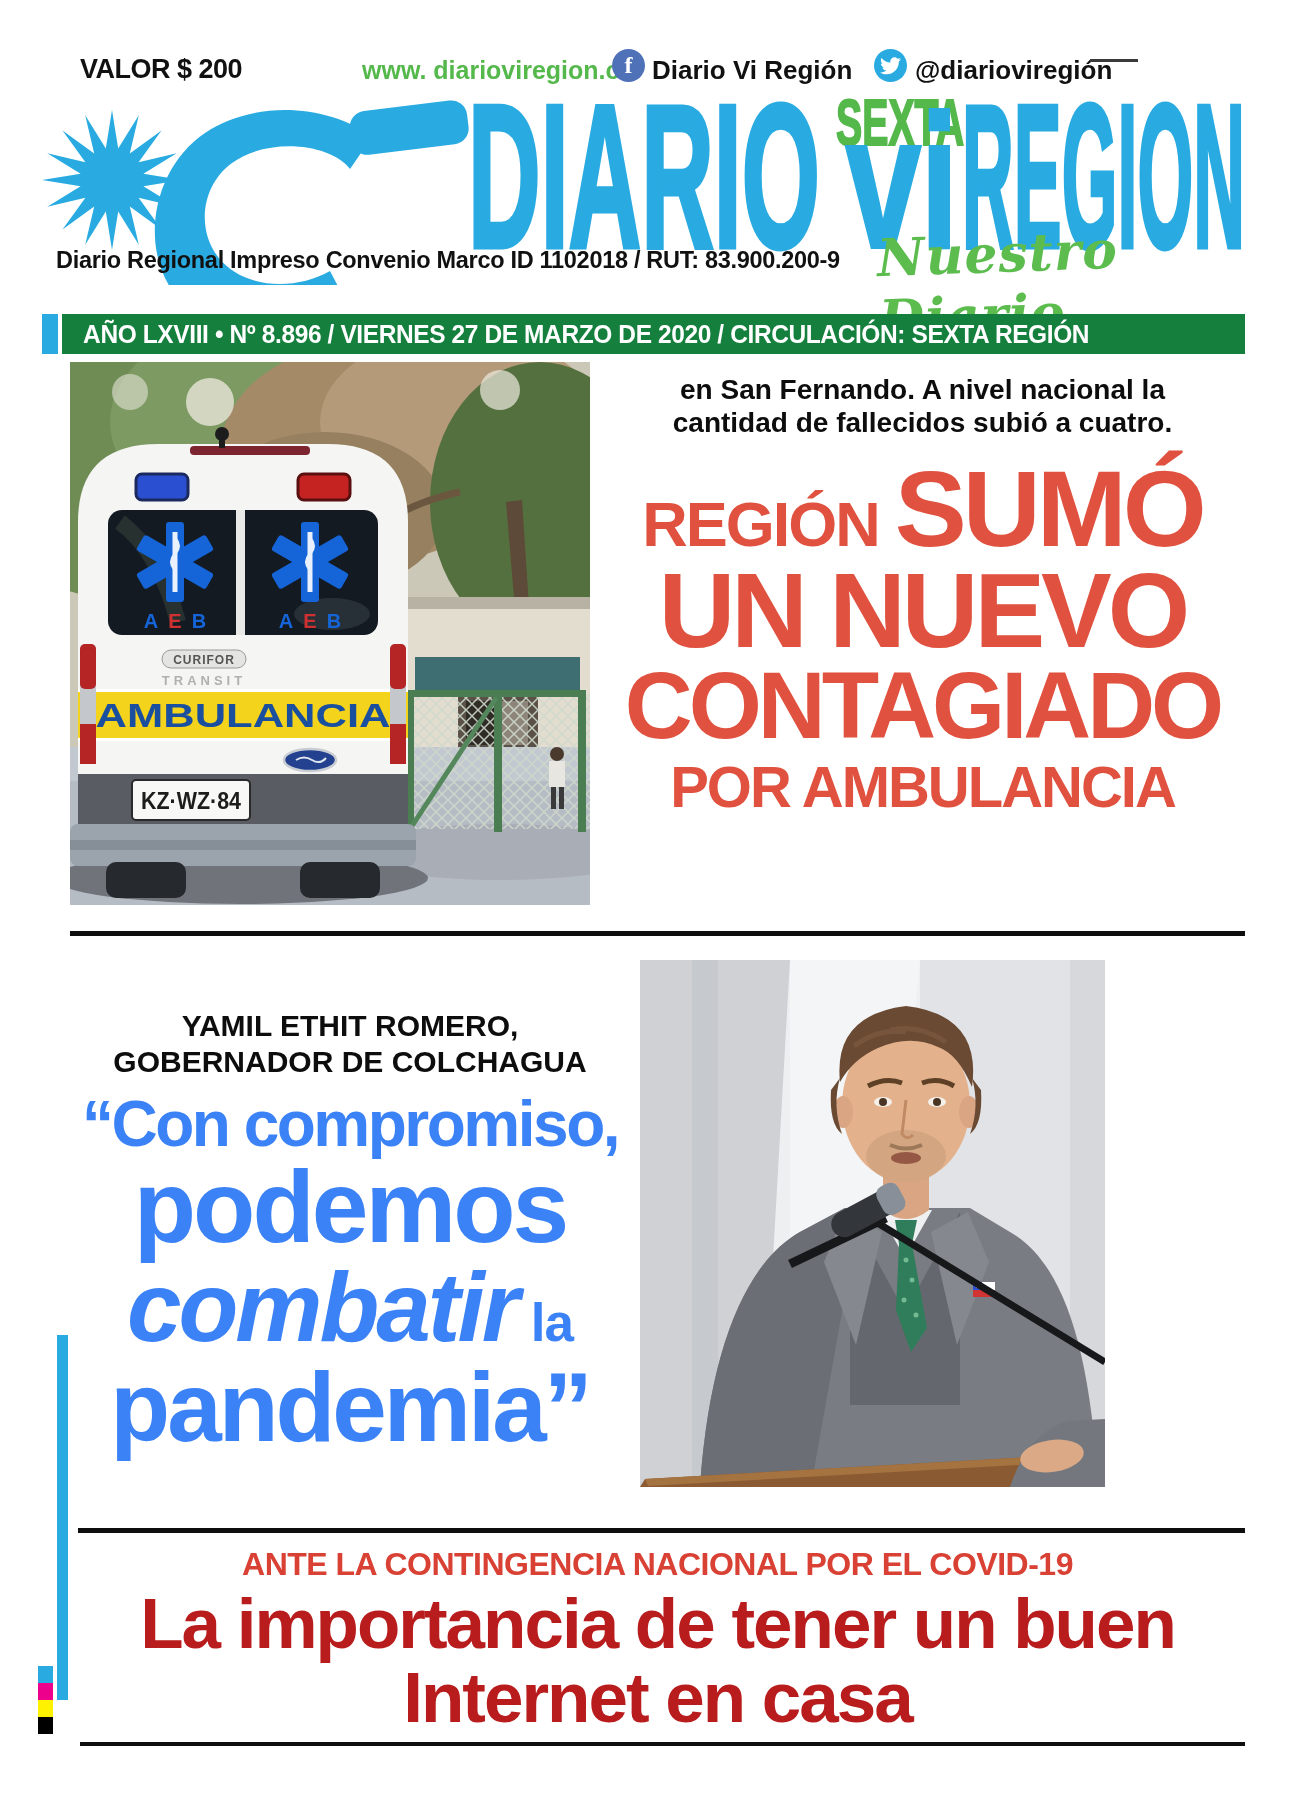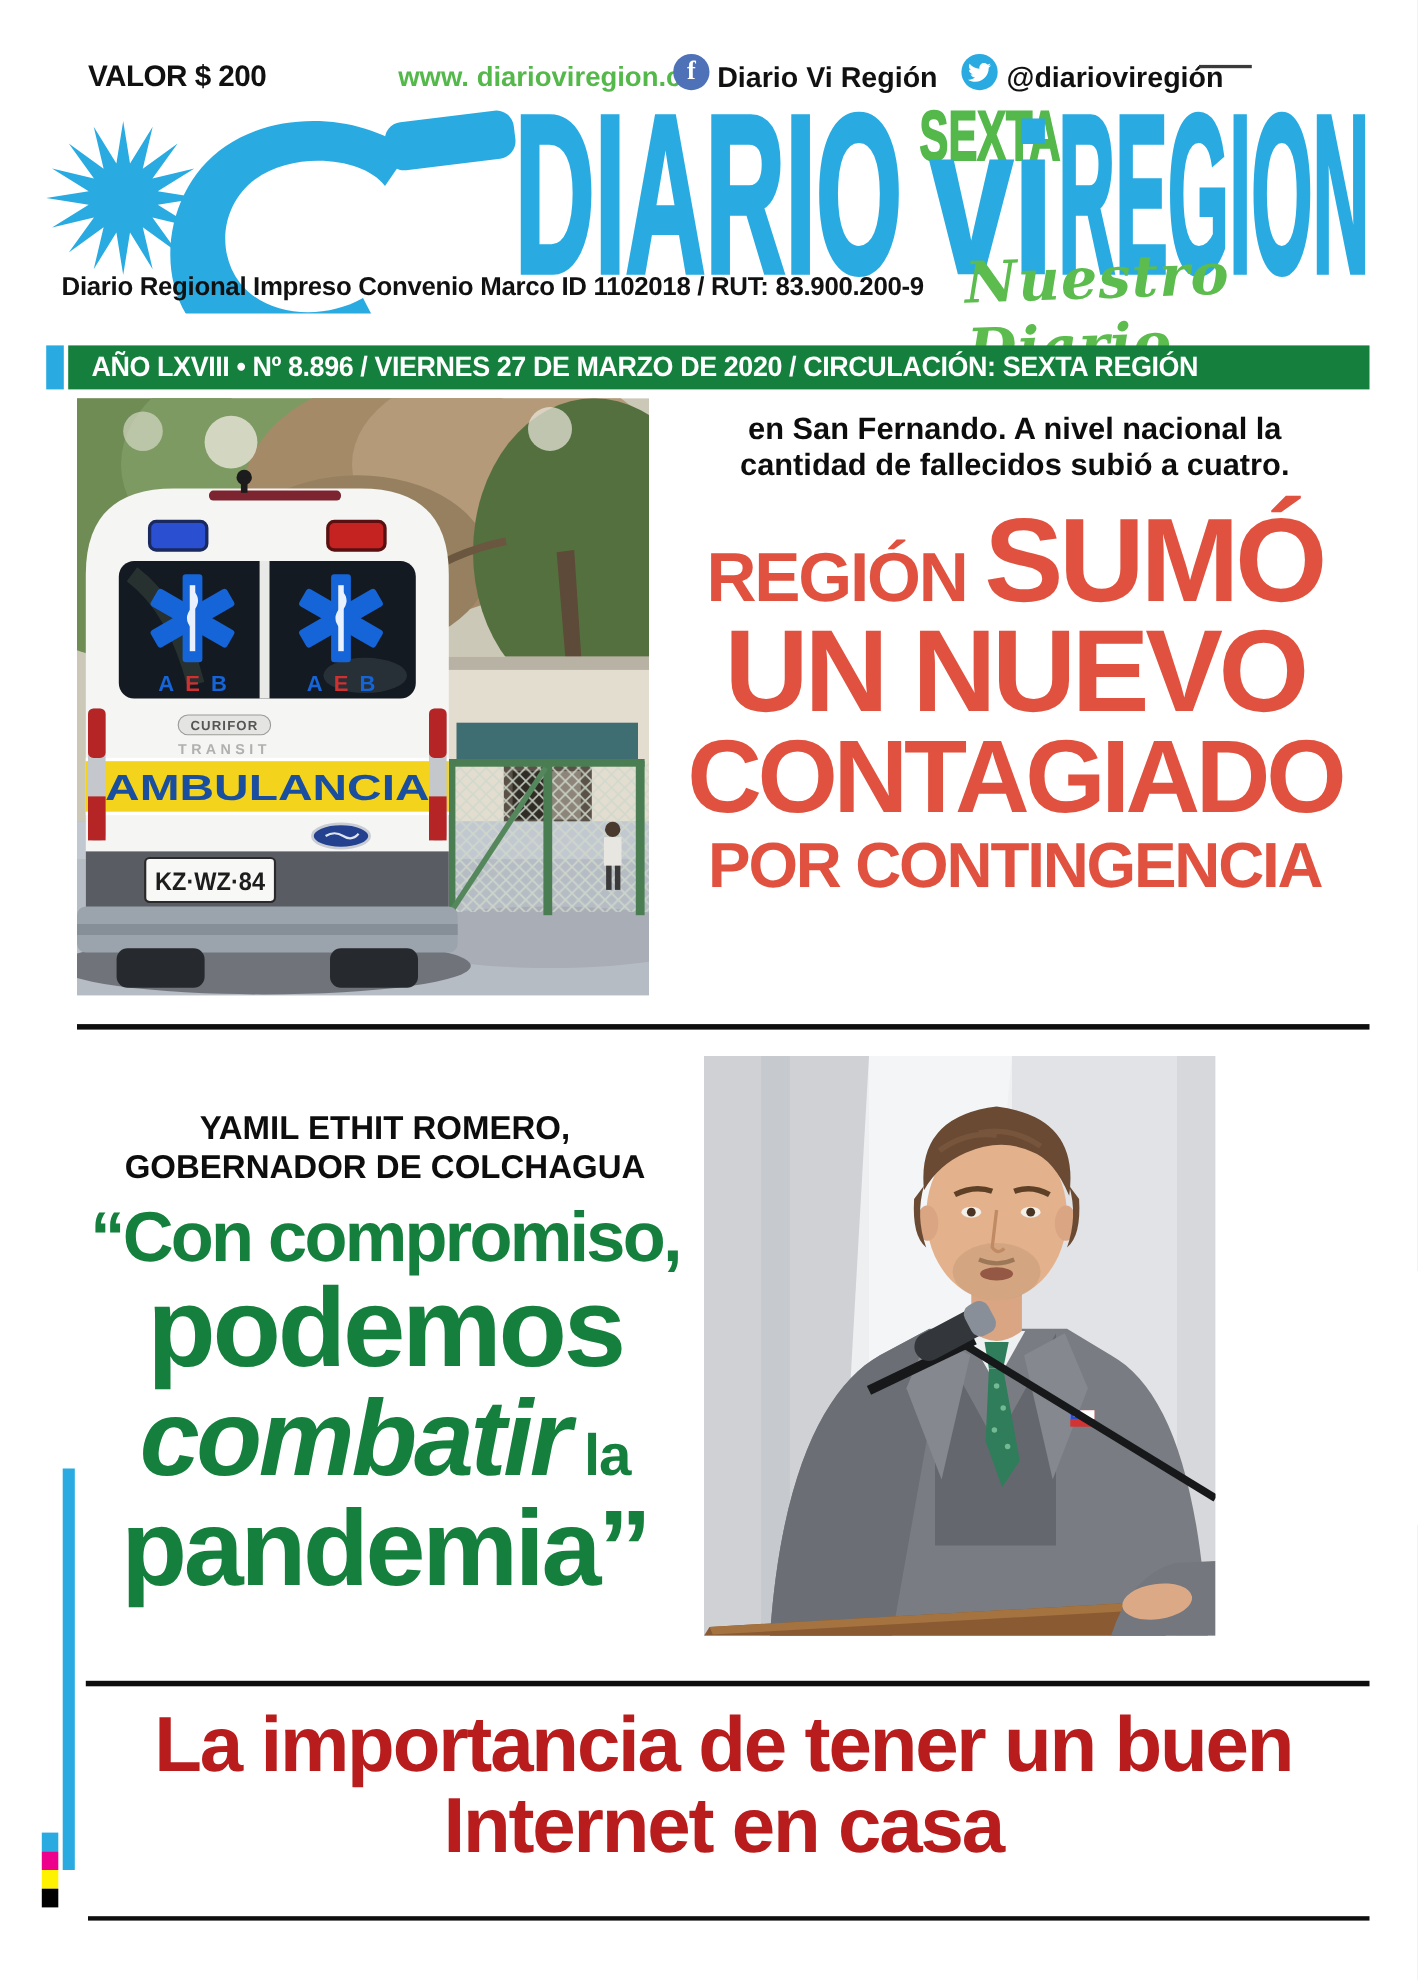--- a/index.html
+++ b/index.html
@@ -35,21 +35,21 @@
   .hl-row1{display:flex;justify-content:center;align-items:baseline;gap:16px;line-height:.95;text-align:center;}
   .hl-a{font-size:63px;letter-spacing:-2px;}
   .hl-b{font-size:108px;letter-spacing:-4px;}
   .hl-c{font-size:106px;letter-spacing:-4px;line-height:.95;}
   .hl-d{font-size:94px;letter-spacing:-4px;line-height:.95;}
   .hl-e{font-size:58px;letter-spacing:-2px;line-height:1.0;margin-top:8px;}
   .rule{background:#0e0e0e;}
   
   .second-col{left:70px;top:1008px;width:560px;text-align:center;}
   .kicker-black{font-size:30px;font-weight:bold;color:#0d0d0d;line-height:1.2;}
-  .quote{color:#15803d;font-weight:bold;}
+  .quote{color:#3b82f6;font-weight:bold;}
   .q1{font-size:64px;letter-spacing:-2.5px;margin-top:12px;line-height:1.0;}
   .q2{font-size:102px;letter-spacing:-3px;line-height:1.0;}
   .q3{display:flex;justify-content:center;align-items:baseline;gap:14px;line-height:1.0;}
   .q3-big{font-size:98px;letter-spacing:-3px;font-style:italic;}
   .q3-small{font-size:53px;letter-spacing:-1px;}
   .q4{font-size:98px;letter-spacing:-3px;line-height:1.05;}
   
   .bottom-col{left:70px;top:1546px;width:1175px;text-align:center;}
   .kicker-red{font-size:32px;font-weight:bold;color:#d84133;letter-spacing:-.5px;}
   .bottom-headline{font-size:71px;font-weight:bold;color:#b91c1c;letter-spacing:-2px;line-height:1.04;margin-top:4px;}
@@ -212,21 +212,21 @@
       <div>en San Fernando. A nivel nacional la</div>
       <div>cantidad de fallecidos subió a cuatro.</div>
     </div>
     <div class="lead-headline">
       <div class="hl-row1">
         <span class="hl-a">REGIÓN</span>
         <span class="hl-b">SUMÓ</span>
       </div>
       <div class="hl-c">UN NUEVO</div>
       <div class="hl-d">CONTAGIADO</div>
-      <div class="hl-e">POR CONTINGENCIA</div>
+      <div class="hl-e">POR AMBULANCIA</div>
     </div>
   </div>
 
   <div class="abs rule" style="left:70px;top:931px;width:1175px;height:5px"></div>
 
   <div class="abs second-col">
     <div class="kicker-black">
       <div>YAMIL ETHIT ROMERO,</div>
       <div>GOBERNADOR DE COLCHAGUA</div>
     </div>
@@ -307,20 +307,21 @@
 
   <div class="abs cyan-strip"></div>
   <div class="abs reg-square" style="top:1666px;background:#29abe2"></div>
   <div class="abs reg-square" style="top:1683px;background:#ec008c"></div>
   <div class="abs reg-square" style="top:1700px;background:#fff200"></div>
   <div class="abs reg-square" style="top:1717px;background:#000000"></div>
 
   <div class="abs rule" style="left:78px;top:1528px;width:1167px;height:5px"></div>
 
   <div class="abs bottom-col">
+    <div class="kicker-red">ANTE LA CONTINGENCIA NACIONAL POR EL COVID-19</div>
     <div class="bottom-headline">
       <div>La importancia de tener un buen</div>
       <div>Internet en casa</div>
     </div>
   </div>
 
   <div class="abs rule" style="left:80px;top:1742px;width:1165px;height:4px"></div>
 
 </div>
 

